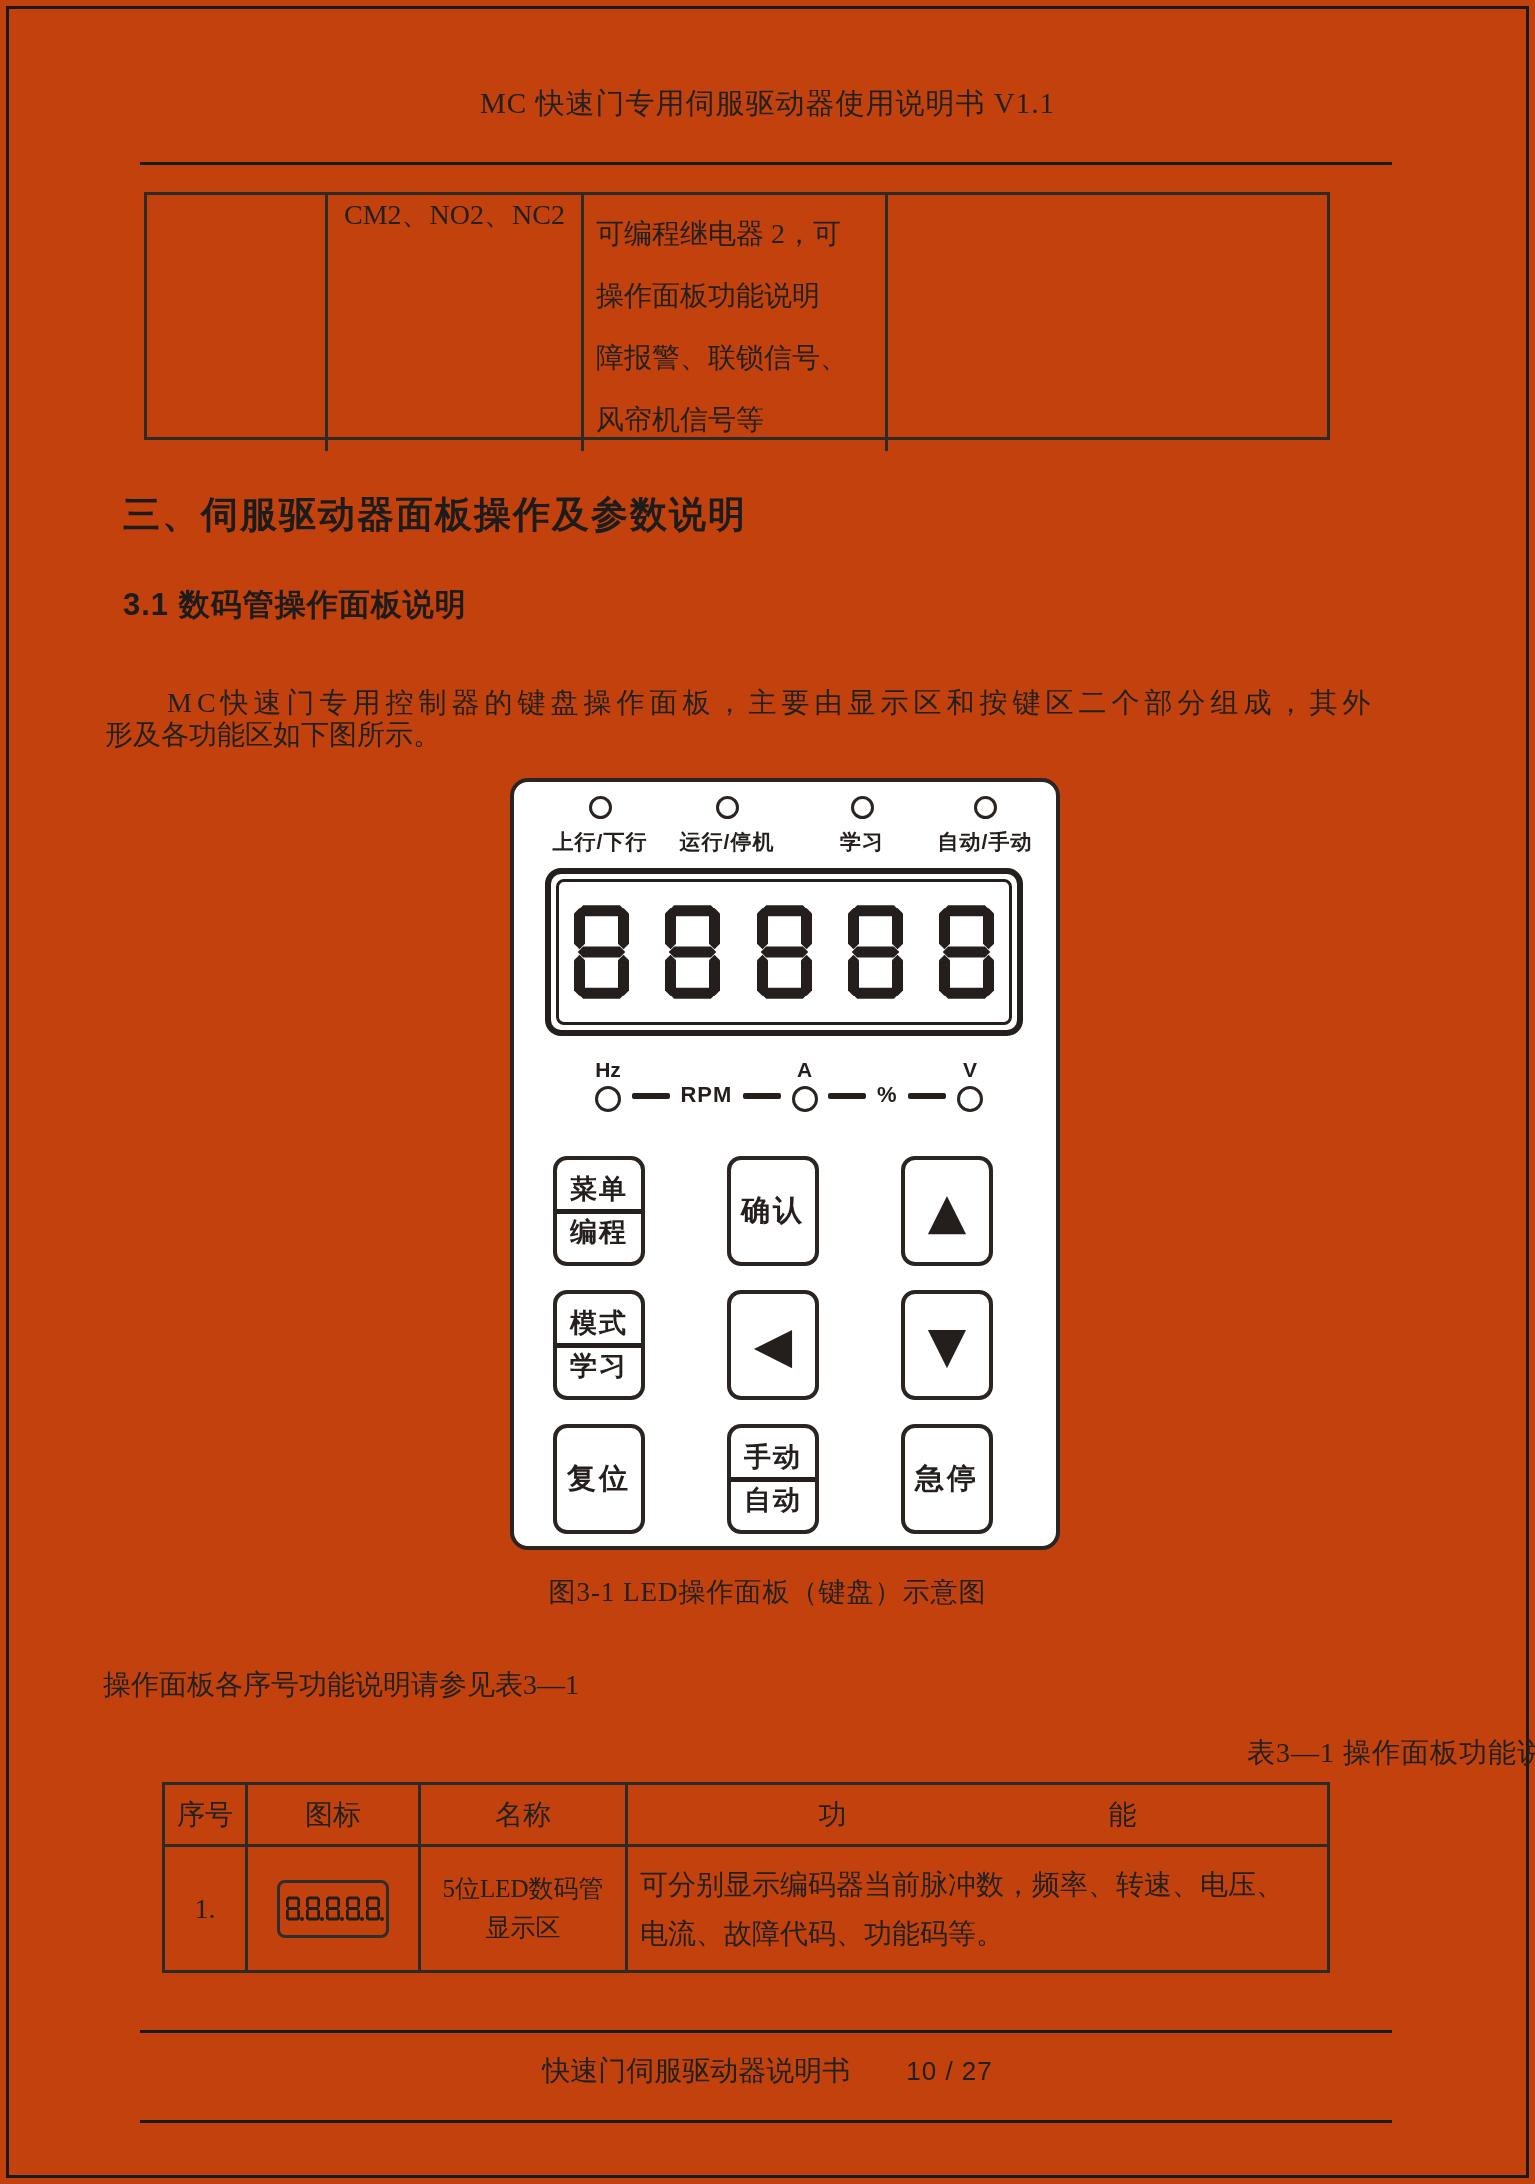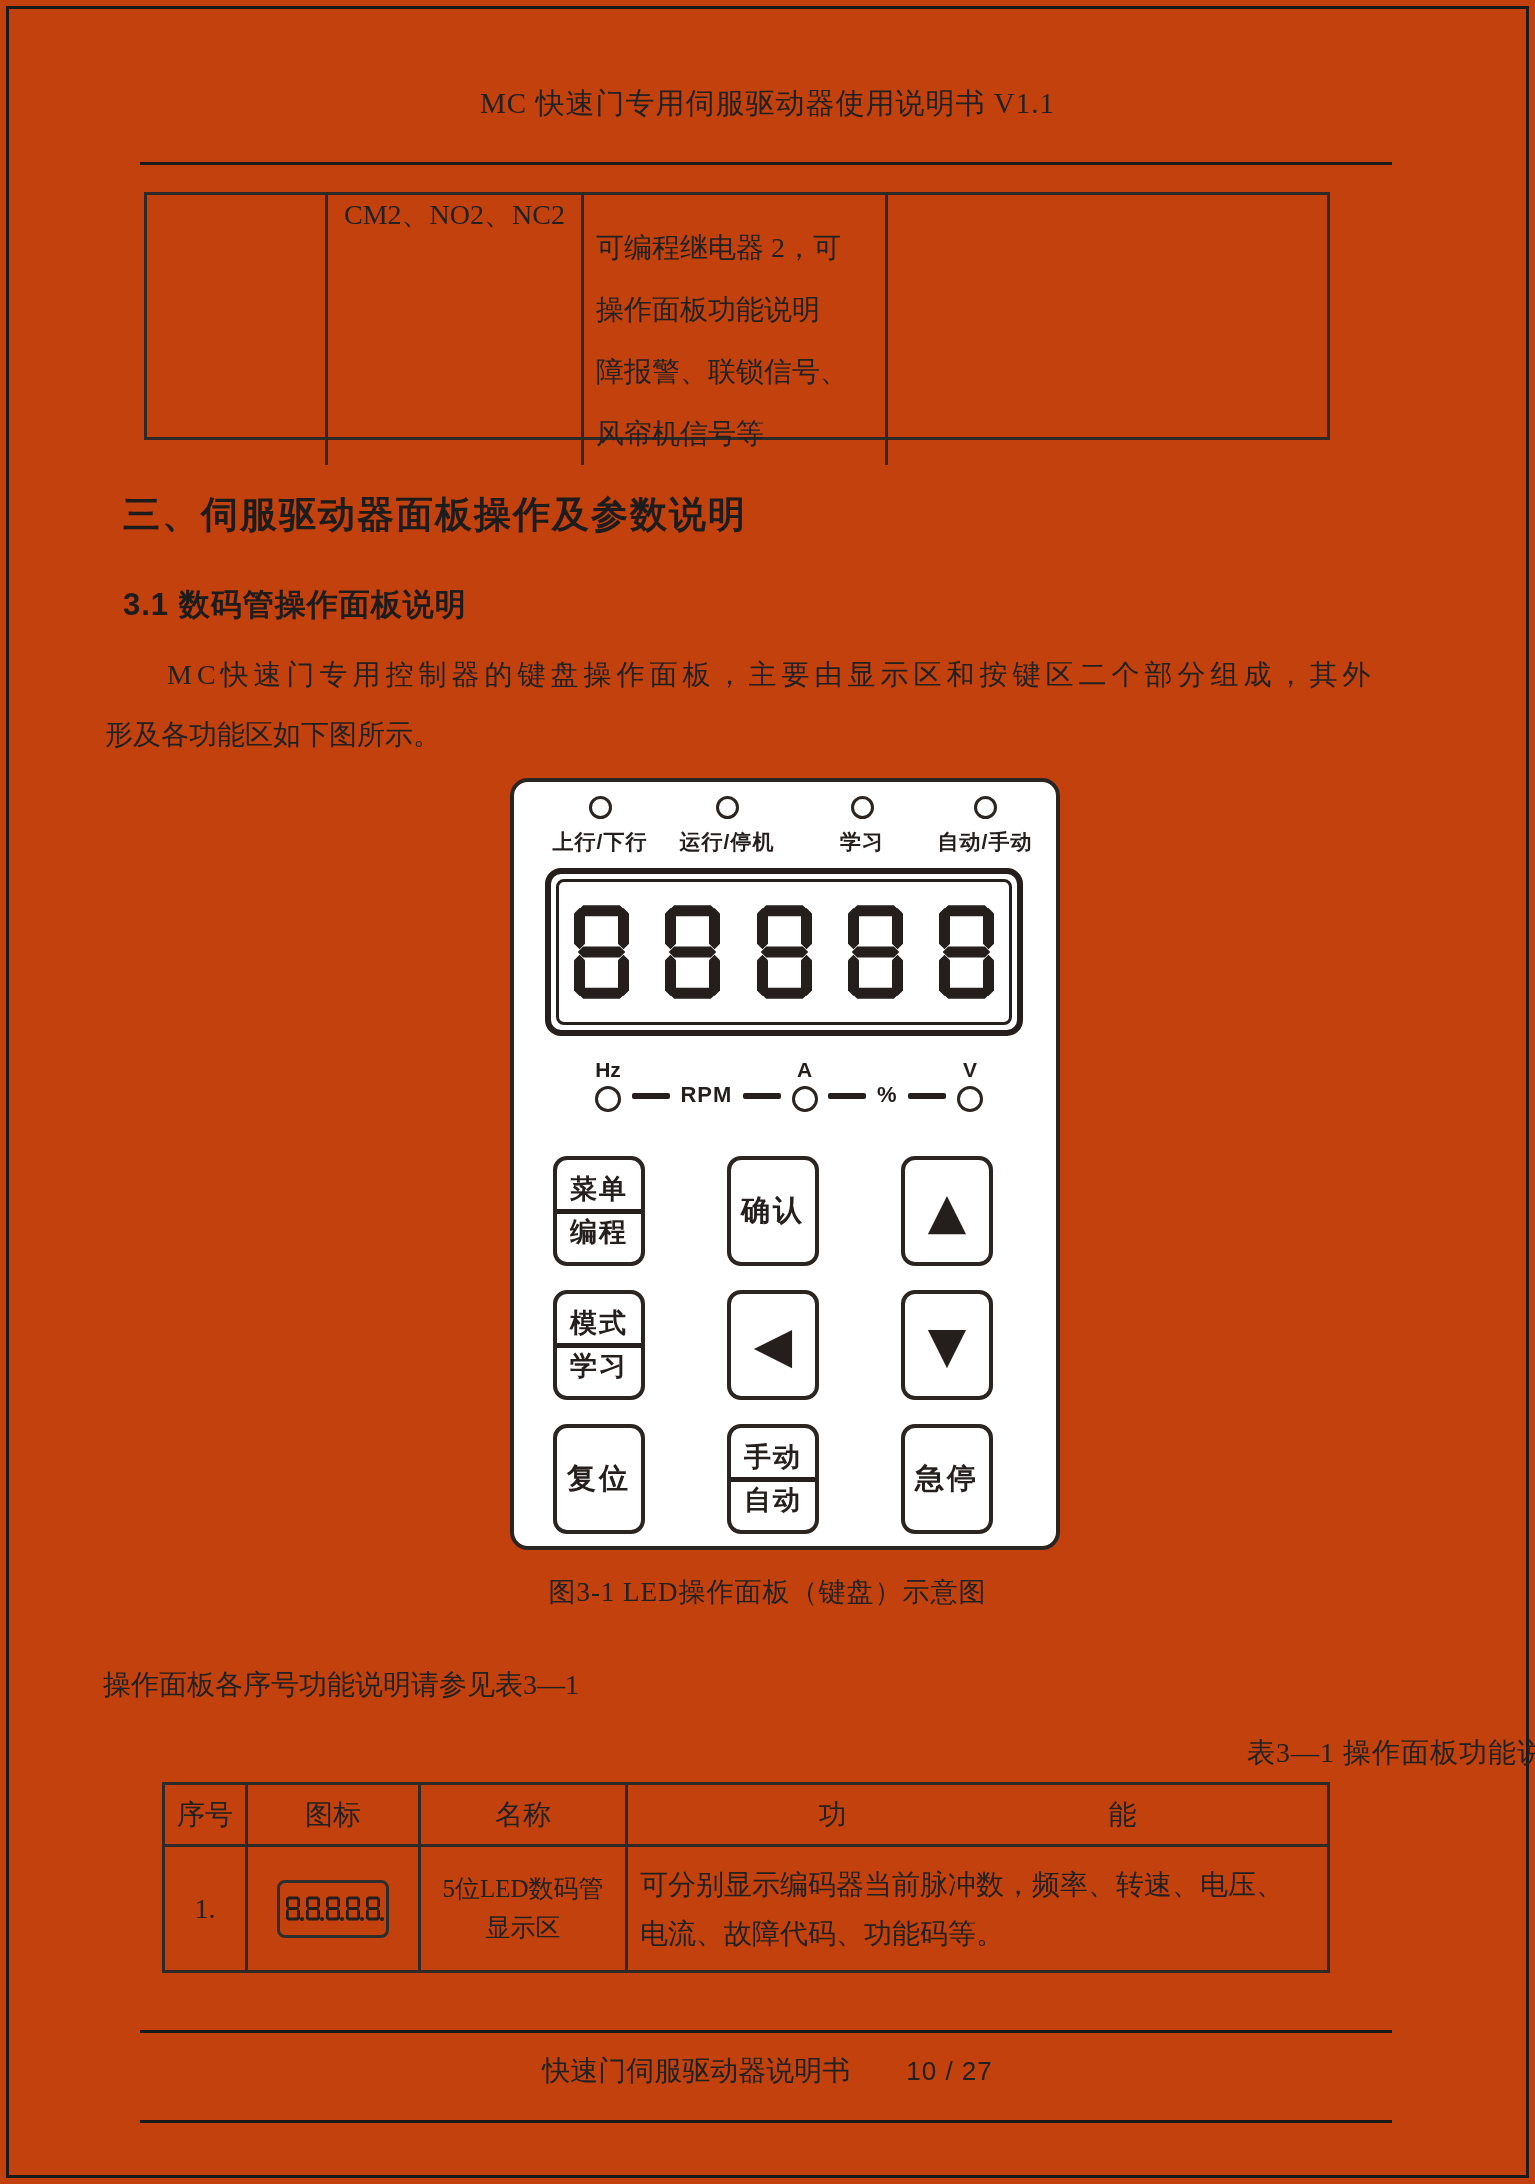--- a/index.html
+++ b/index.html
@@ -14,28 +14,28 @@
   .header-title { position:absolute; top:84px; left:0; width:100%; text-align:center; font-size:29px; letter-spacing:1px; }
   .rule { position:absolute; left:140px; right:143px; height:3px; background:#1a1a1a; }
   .rule-header { top:162px; }
 
   
   .tt { position:absolute; left:144px; top:192px; width:1186px; height:248px;
         display:grid; grid-template-columns:178px 256px 304px 1fr; border:3px solid #2d2a28; }
   .tt-cell { border-left:3px solid #2d2a28; font-size:28px; }
   .tt-cell:first-child { border-left:none; }
   .tt-terminal { text-align:center; padding-top:1px; }
-  .tt-desc { padding:22px 10px 0 12px; line-height:62px; }
+  .tt-desc { padding:8px 10px 0 12px; line-height:62px; }
 
   
   .sec-heading { position:absolute; left:123px; top:490px; font-family:"Liberation Sans","DejaVu Sans",sans-serif;
                  font-weight:700; font-size:37px; letter-spacing:2px; color:#1c1c1c; }
   .sub-heading { position:absolute; left:123px; top:584px; font-family:"Liberation Sans","DejaVu Sans",sans-serif;
                  font-weight:700; font-size:31px; letter-spacing:1px; color:#1c1c1c; }
-  .para-line1 { position:absolute; left:105px; top:656px; width:1285px; padding-left:62px; font-size:28px; letter-spacing:5px; }
+  .para-line1 { position:absolute; left:105px; top:684px; width:1285px; padding-left:62px; font-size:28px; letter-spacing:5px; }
   .para-line2 { position:absolute; left:105px; top:716px; width:1285px; font-size:28px; }
 
   
   .panel { position:absolute; left:510px; top:778px; width:550px; height:772px;
            border:4px solid #2b2522; border-radius:18px; background:#fff;
            font-family:"Liberation Sans","DejaVu Sans",sans-serif; color:#241f1c; }
   .led-group { position:absolute; top:14px; width:124px; text-align:center; }
   .led-group .led-circle { display:inline-block; width:23px; height:23px; border:3px solid #2b2522; border-radius:50%; }
   .led-label { margin-top:5px; font-weight:700; font-size:21px; letter-spacing:1px; white-space:nowrap; }
   .led-1 { left:24px; } .led-2 { left:151px; } .led-3 { left:286px; } .led-4 { left:409px; }

